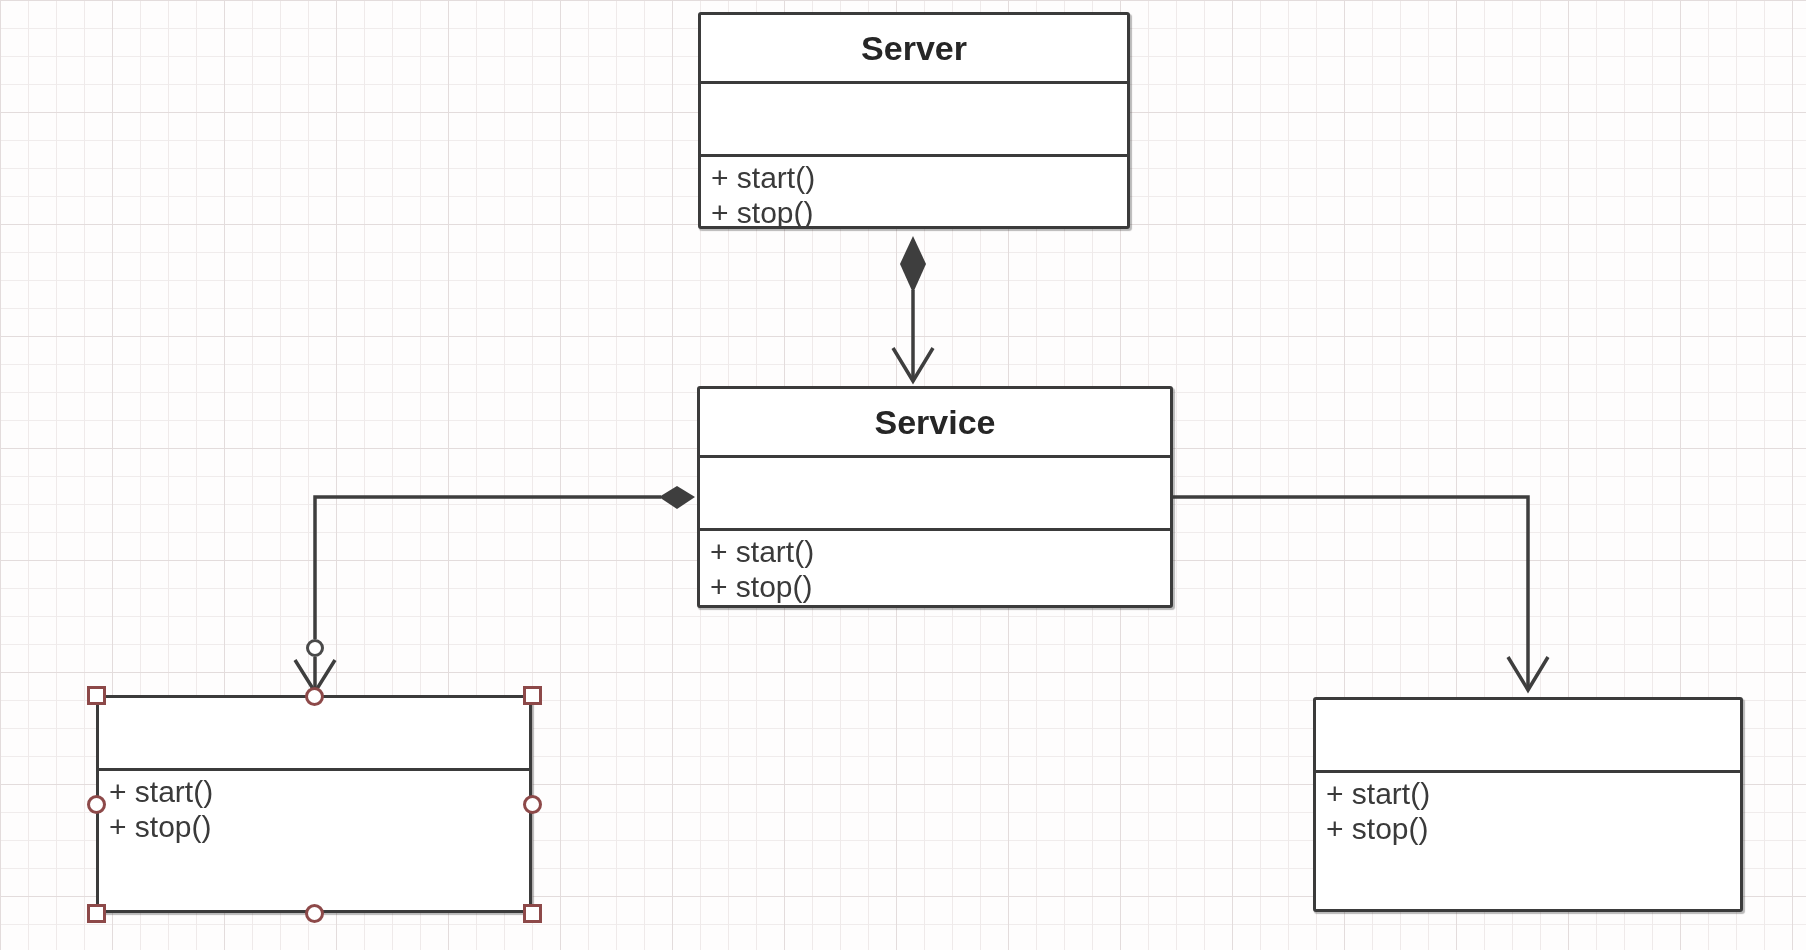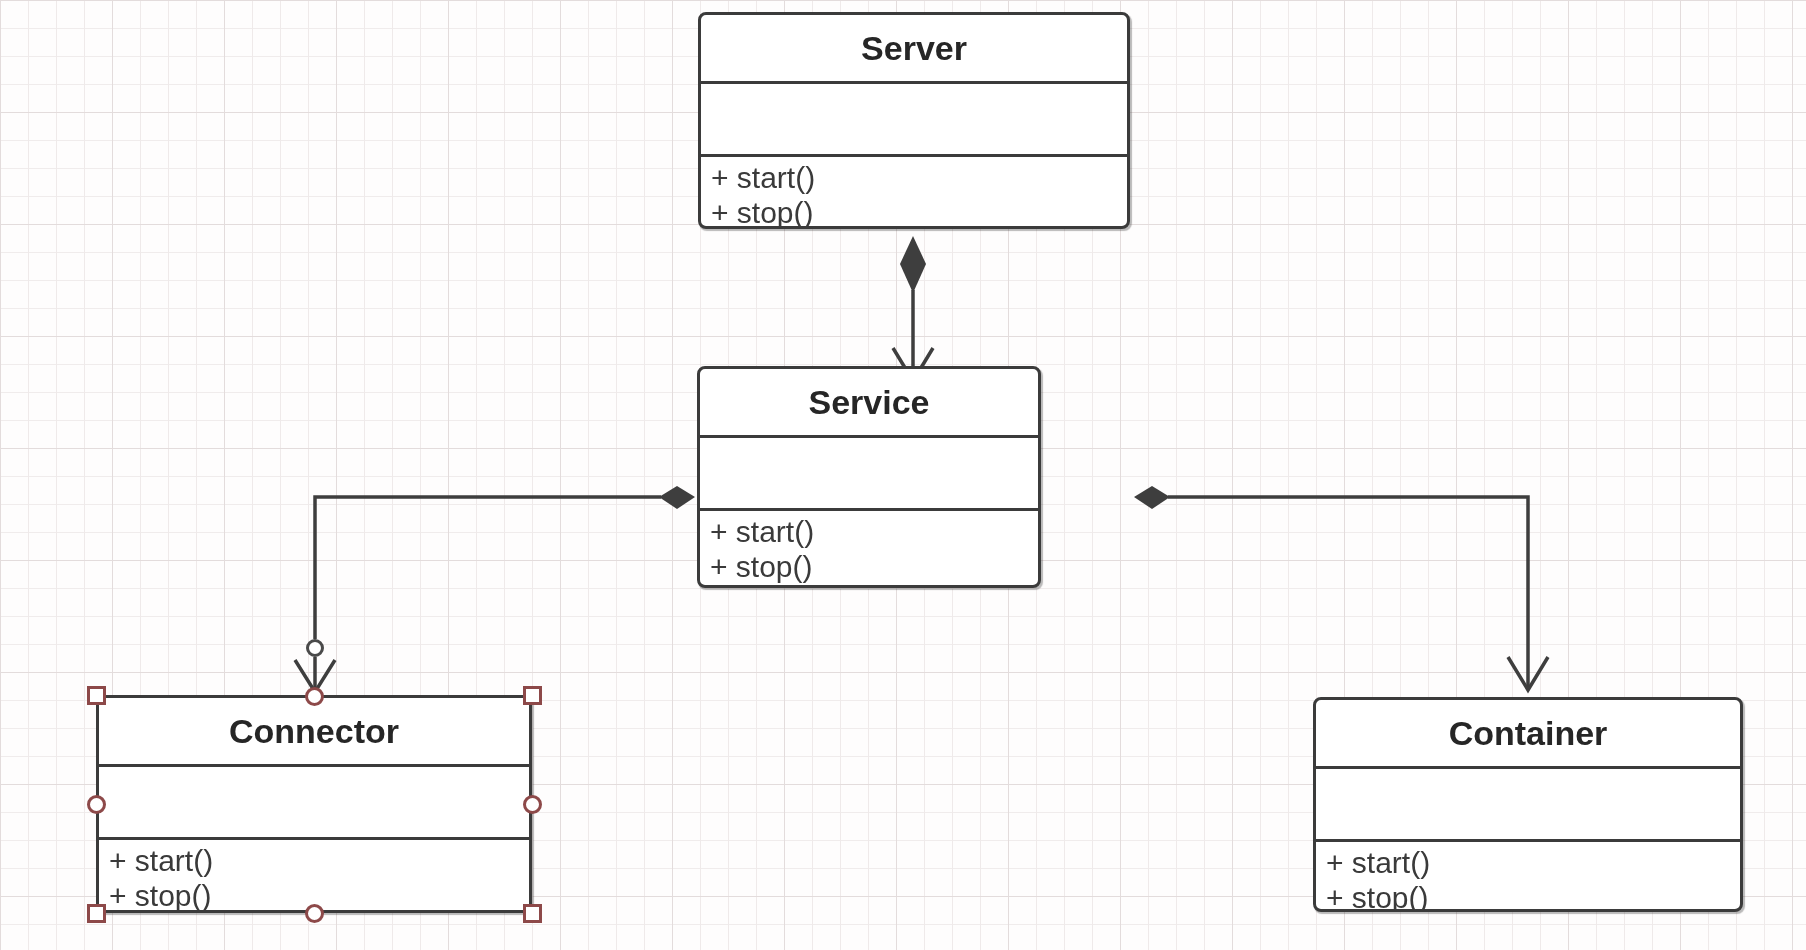--- a/index.html
+++ b/index.html
@@ -17,21 +17,21 @@
       linear-gradient(to right, #efeaea 1px, transparent 1px),
       linear-gradient(to bottom, #f0ecec 1px, transparent 1px);
     background-size: 112px 112px, 112px 112px, 28px 28px, 28px 28px;
   }
 
   .uml-class {
     position: absolute;
     box-sizing: border-box;
     background: #ffffff;
     border: 3px solid #3b3b3b;
-    border-radius: 8px;
+    border-radius: 3px;
     display: flex;
     flex-direction: column;
     box-shadow: 1.5px 2px 1px rgba(60,60,60,0.35);
   }
   .compartment-title {
     flex: 0 0 66px;
     border-bottom: 3px solid #3b3b3b;
     display: flex;
     align-items: center;
     justify-content: center;
@@ -107,40 +107,38 @@
 
   <div class="uml-class" style="left:698px; top:12px; width:432px; height:217px;">
     <div class="compartment-title">Server</div>
     <div class="compartment-attrs"></div>
     <div class="compartment-methods">
       <div>+ start()</div>
       <div>+ stop()</div>
     </div>
   </div>
 
-  <div class="uml-class" style="left:697px; top:366px; width:344px; height:222px;">
+  <div class="uml-class" style="left:697px; top:386px; width:476px; height:222px;">
     <div class="compartment-title">Service</div>
     <div class="compartment-attrs"></div>
     <div class="compartment-methods">
       <div>+ start()</div>
       <div>+ stop()</div>
     </div>
   </div>
 
   <div class="uml-class" style="left:96px; top:695px; width:436px; height:218px;">
-    <div class="compartment-title">Connector</div>
     <div class="compartment-attrs"></div>
     <div class="compartment-methods">
       <div>+ start()</div>
       <div>+ stop()</div>
     </div>
   </div>
 
   <div class="uml-class" style="left:1313px; top:697px; width:430px; height:215px;">
-    <div class="compartment-title">Container</div>
     <div class="compartment-attrs"></div>
     <div class="compartment-methods">
       <div>+ start()</div>
       <div>+ stop()</div>
     </div>
   </div>
 
   <div class="edge-endpoint" style="left:306px; top:639px;"></div>
 
   <div class="handle handle-sq" style="left:87px;  top:686px;"></div>

